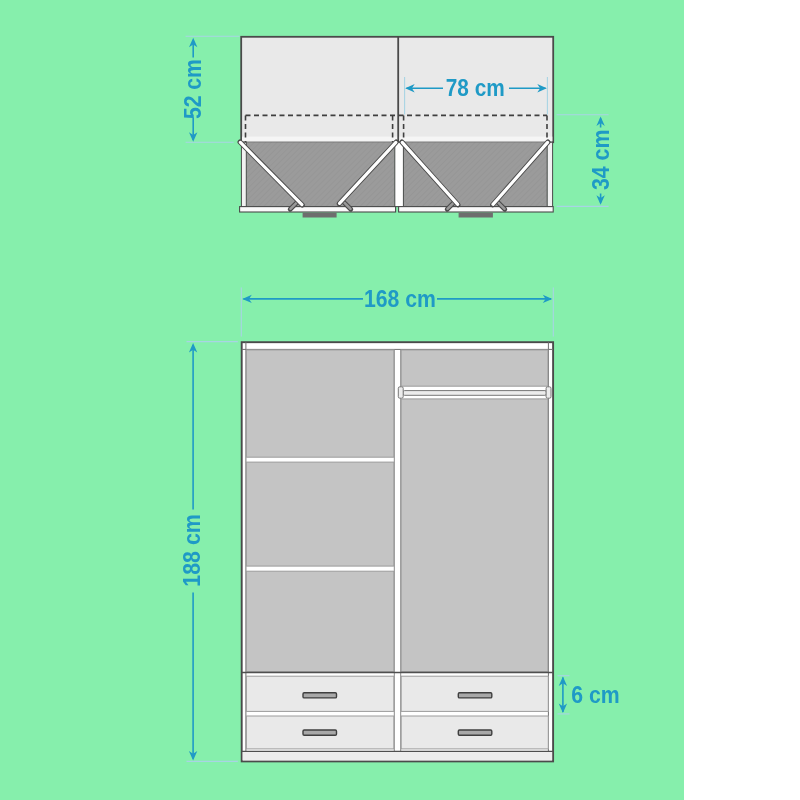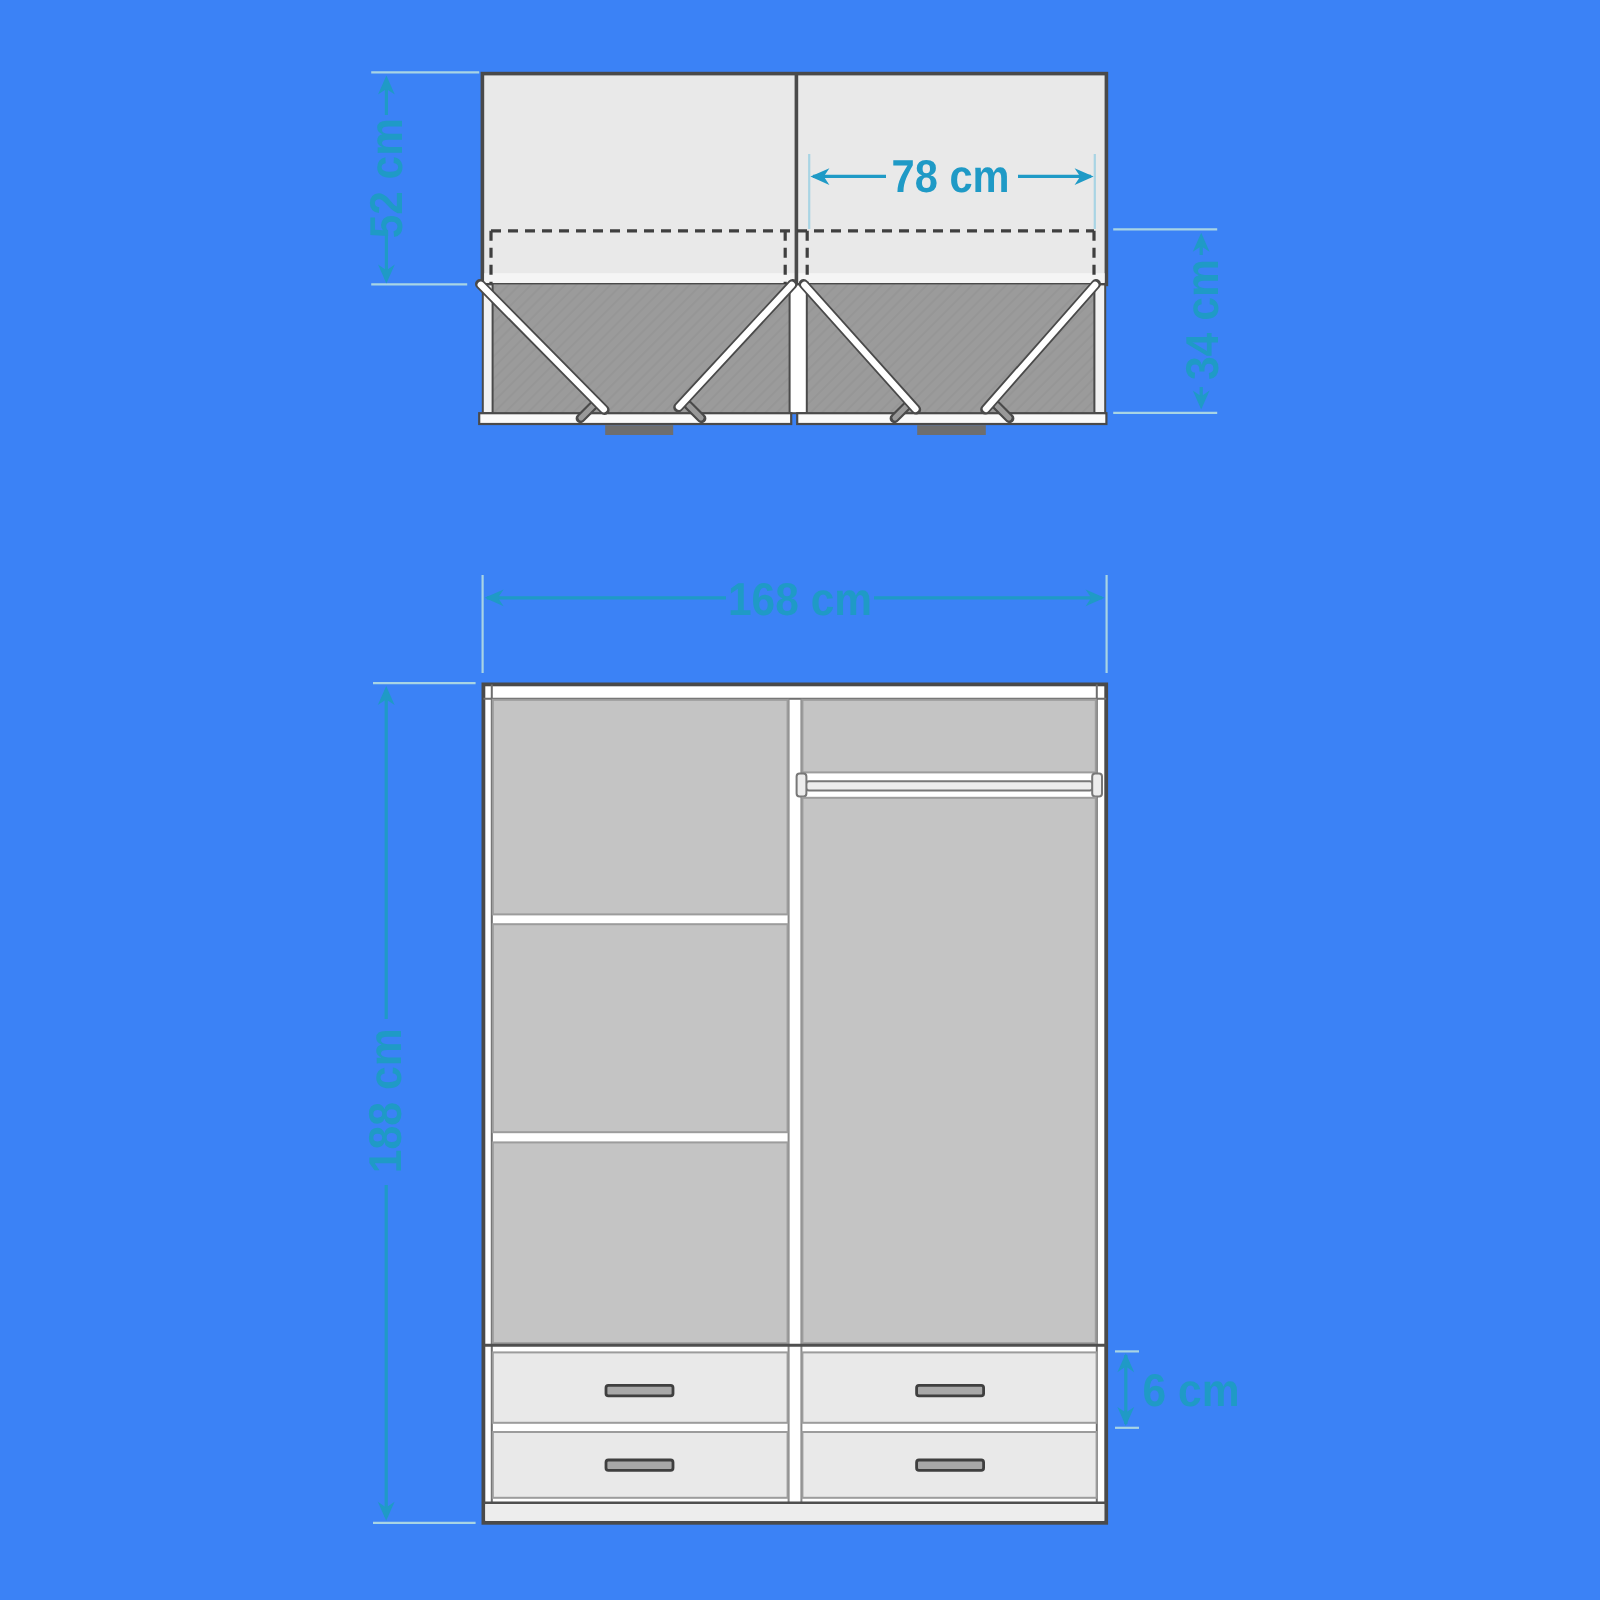--- a/index.html
+++ b/index.html
@@ -1,16 +1,16 @@
 <!DOCTYPE html>
 <html><head>
 <meta charset="utf-8">
 <style>
   html,body{margin:0;padding:0;background:#ffffff;}
-  .page{width:800px;height:800px;position:relative;background:#3b82f6;overflow:hidden;}
+  .page{width:684px;height:800px;position:relative;background:#86efac;overflow:hidden;}
   text{font-family:"Liberation Sans",sans-serif;font-weight:bold;fill:#1f9ac6;}
 </style>
 </head>
 <body>
 <div class="page">
 <svg width="800" height="800" viewBox="0 0 800 800">
 <defs>
 <pattern id="hatch" width="4" height="4" patternUnits="userSpaceOnUse" patternTransform="rotate(45)">
   <rect width="4" height="4" fill="#9b9b9b"></rect>
   <line x1="0.5" y1="0" x2="0.5" y2="4" stroke="rgba(0,0,0,0.035)" stroke-width="1"></line>

